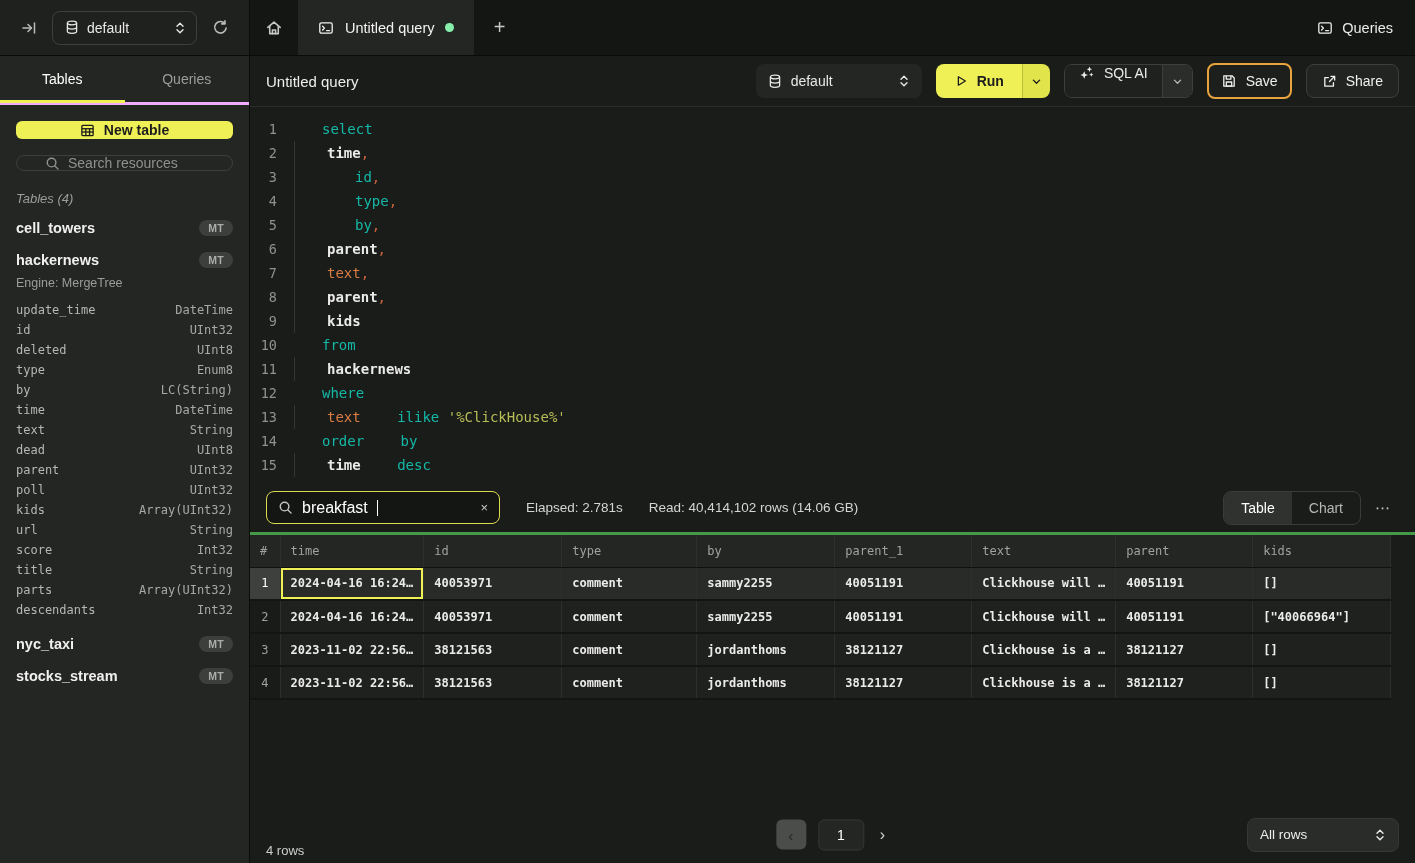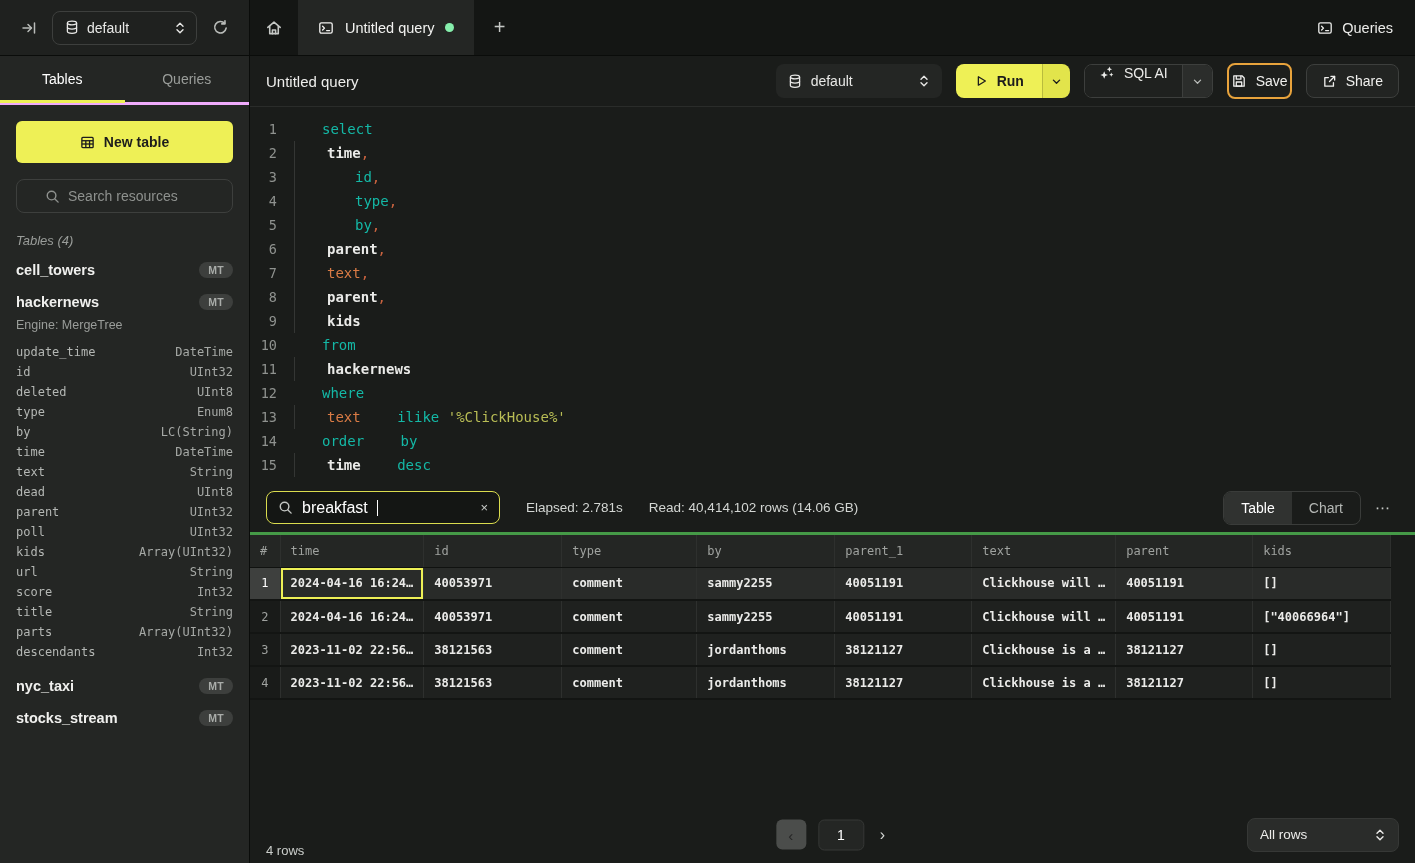--- a/index.html
+++ b/index.html
@@ -27,22 +27,22 @@
 
   
   .body { flex:1; display:flex; min-height:0; }
 
   
   .sidebar { width:250px; flex:none; background:#242624; border-right:1px solid #0a0c0a; display:flex; flex-direction:column; overflow:hidden; }
   .side-tabs { height:49px; flex:none; display:flex; border-bottom:3px solid #f0abfc; }
   .side-tab { width:125px; display:flex; align-items:center; justify-content:center; font-size:14px; color:#9a9d9a; position:relative; cursor:pointer; }
   .side-tab.active { color:#ffffff; }
   .side-tab.active::after { content:""; position:absolute; left:0; right:0; bottom:-1px; height:3px; background:var(--accent); }
-  .new-table-btn { margin:16px; height:42px; flex:none; display:flex; align-items:center; justify-content:center; gap:9px; background:var(--accent); color:#1c1c1c; font-weight:700; font-size:14px; border-radius:6px; cursor:pointer; }
-  .search-box { margin:0 16px 4px; height:34px; flex:none; display:flex; align-items:center; gap:8px; border:1px solid #3d3f3d; border-radius:8px; padding:0 28px; color:#8e918e; }
+  .new-table-btn { margin:16px; height:18px; flex:none; display:flex; align-items:center; justify-content:center; gap:9px; background:var(--accent); color:#1c1c1c; font-weight:700; font-size:14px; border-radius:6px; cursor:pointer; }
+  .search-box { margin:0 16px 4px; height:16px; flex:none; display:flex; align-items:center; gap:8px; border:1px solid #3d3f3d; border-radius:8px; padding:0 28px; color:#8e918e; }
   .search-box input { background:transparent; border:0; outline:0; color:#dcdcda; font-family:"Liberation Sans",sans-serif; font-size:14px; width:100%; }
   .search-box input::placeholder { color:#8e918e; }
   .section-label { padding:16px 16px 6px; font-size:13px; color:#9a9d9a;font-style:italic; }
   .tbl-item { display:flex; align-items:center; justify-content:space-between; padding:8px 16px; cursor:pointer; }
   .tbl-name { font-size:14.5px; font-weight:700; color:#f0f0ee; }
   .mt-badge { background:#3d3f3d; color:#a9aca9; border-radius:999px; padding:2px 9px; font-size:10.5px; font-weight:700; letter-spacing:.3px; }
   .engine-line { padding:0 16px 8px; font-size:12.5px; color:#9a9d9a; }
   .cols-list { padding:2px 0 8px; }
   .col-row { display:flex; justify-content:space-between; padding:1.5px 16px; font-family:"DejaVu Sans Mono", monospace; font-size:12px; line-height:17px; }
   .col-row .cname { color:#b4b7b4; }
@@ -53,21 +53,21 @@
   .query-header { height:51px; flex:none; display:flex; align-items:center; padding:0 16px; border-bottom:1px solid #2a2c2a; gap:14px; }
   .qh-title { font-size:15px; color:#eeeeec; margin-right:auto; }
   .qh-db { display:flex; align-items:center; gap:9px; height:34px; width:166px; padding:0 12px; background:#242624; border-radius:8px; color:#e8e8e6; cursor:pointer; }
   .qh-db .lbl { flex:1; }
   .split-btn { display:flex; align-items:stretch; height:34px; border-radius:8px; overflow:hidden; cursor:pointer; }
   .run-btn .seg-main { display:flex; align-items:center; gap:9px; padding:0 18px; background:var(--accent); color:#1c1c1c; font-weight:700; }
   .run-btn .seg-chev { display:flex; align-items:center; justify-content:center; width:28px; background:#e2e44b; color:#1c1c1c; border-left:1px solid rgba(0,0,0,.18); }
   .sqlai-btn { border:1px solid #3d3f3d; }
   .sqlai-btn .seg-main { display:flex; align-items:flex-start; gap:9px; padding:0 14px; background:#1f211f; color:#ececea; }
   .sqlai-btn .seg-chev { display:flex; align-items:center; justify-content:center; width:30px; background:#2b2d2b; color:#b9bcb9; border-left:1px solid #3d3f3d; }
-  .save-btn { display:flex; align-items:center; gap:9px; height:36px; padding:0 2px; border:2px solid var(--save-border); border-radius:8px; background:#1d1f1d; color:#f0f0ee; font-size:14px; cursor:pointer; }
+  .save-btn { display:flex; align-items:center; gap:9px; height:36px; padding:0 12px; border:2px solid var(--save-border); border-radius:8px; background:#1d1f1d; color:#f0f0ee; font-size:14px; cursor:pointer; }
   .share-btn { display:flex; align-items:center; gap:9px; height:34px; padding:0 15px; border:1px solid #3d3f3d; border-radius:8px; background:#222422; color:#f0f0ee; font-size:14px; cursor:pointer; }
 
   
   .editor { height:376px; flex:none; padding-top:10px; font-family:"DejaVu Sans Mono", monospace; font-size:14px; overflow:hidden; cursor:text; }
   .cm-line { display:flex; height:24px; line-height:24px; }
   .ln { width:44px; flex:none; text-align:right; padding-right:17px; color:#8f928f; font-size:13.5px; }
   .code { white-space:pre; }
   .indent { display:inline-block; width:33px; position:relative; height:24px; vertical-align:top; }
   .indent .guide { position:absolute; left:0; top:0; bottom:0; border-left:1px solid #343634; }
   .tk-k { color:#14b8a6;margin-left:28px; }

